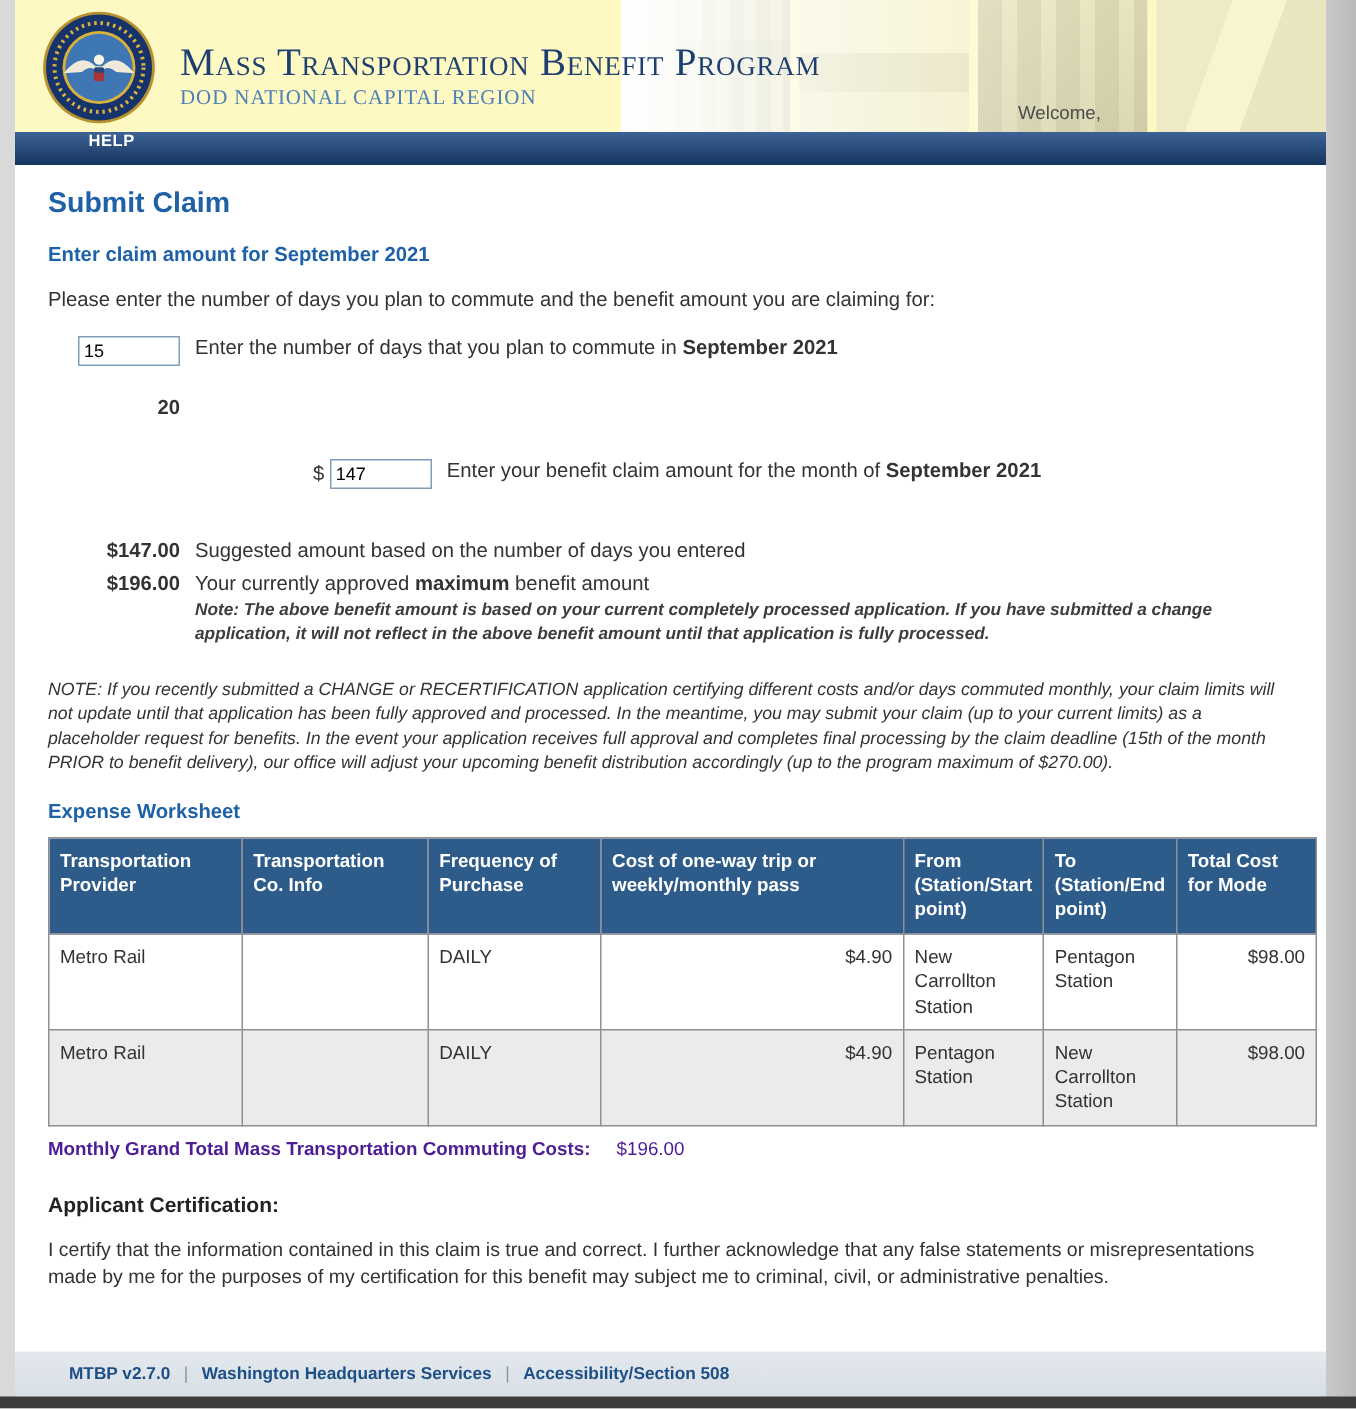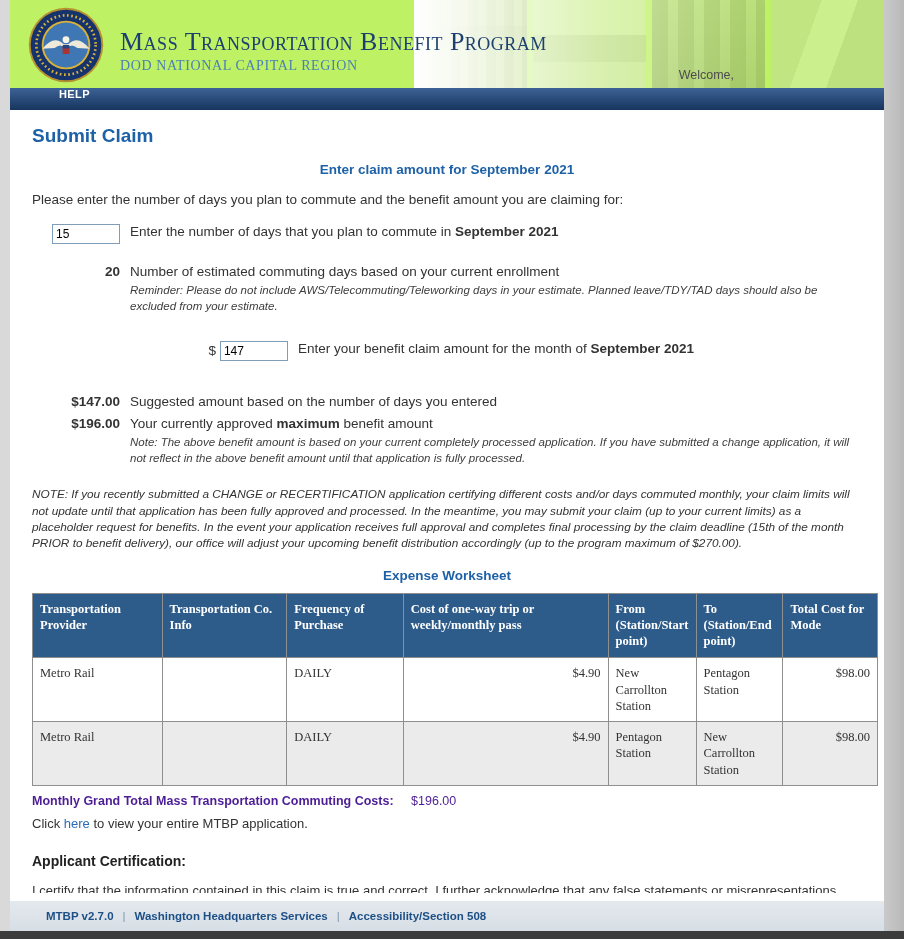--- a/index.html
+++ b/index.html
@@ -15,21 +15,21 @@
     width: 874px;
     height: 931px;
     background: #ffffff;
     display: flex;
     flex-direction: column;
   }
   
   .hdr {
     position: relative;
     height: 88px;
-    background: #bef264;
+    background: #fef9c3;
     overflow: hidden;
     flex: none;
   }
   .photo-strip {
     position: absolute; right: 0; top: 0; bottom: 0; width: 470px;
     display: flex; gap: 6px;
   }
   .photo { flex: 1; opacity: .30; border-radius: 1px; }
   .photo.p1 { background: linear-gradient(#cfcfcf 0 30%, #9f9f9f 30% 55%, #d8d8d8 55% 100%),
               repeating-linear-gradient(90deg, #888 0 10px, #ccc 10px 18px); background-blend-mode: multiply; }
@@ -68,39 +68,39 @@
     background: linear-gradient(#3d6295, #16355f);
     display: flex;  padding-left: 27px;
   }
   .helpbar a {
     color: #fff; font-size: 11px; font-weight: bold;
     letter-spacing: .4px; text-decoration: none; margin-left: 22px;
   }
   
   main { flex: 1; padding: 0 22px; color: #333; overflow: hidden; }
   .h-page  { margin-top: 15px; font-size: 19px;  font-weight: bold; color: #1e61a7; }
-  .h-sect  { margin-top: 15px; font-size: 13.5px; font-weight: bold; color: #1e61a7; text-align: center; }
+  .h-sect  { margin-top: 15px; font-size: 13.5px; font-weight: bold; color: #1e61a7; }
   .intro   { margin-top: 15px; font-size: 13.5px; }
   .frow { display: flex; align-items: flex-start; font-size: 13.5px; }
   .fval { width: 88px; flex: none; text-align: right; }
   .fval b { font-size: 13.5px; }
   .fdesc { margin-left: 10px; }
   .txtbox {
     width: 68px; height: 20px;
     border: 1px solid #7f9db9;
     font-family: "Liberation Sans", sans-serif;
     font-size: 12px; padding: 1px 3px;
   }
   .subnote { font-style: italic; font-size: 11.5px; color: #3d3d3d; margin-top: 3px; line-height: 1.4; }
   .bignote {
     margin-top: 20px; font-style: italic; font-size: 11.8px;
     line-height: 1.38; color: #333; max-width: 858px;
   }
   
-  .wstable { margin-top: 10px; width: 846px; border-collapse: collapse; font-size: 12.5px; font-family: Liberation Serif, serif; }
+  .wstable { margin-top: 10px; width: 846px; border-collapse: collapse; font-size: 12.5px; }
   .wstable th {
     background: #2e5c8a; color: #fff; font-weight: bold; text-align: left;
     padding: 8px 7px; border: 1px solid #8f8f8f; vertical-align: top; line-height: 1.25;
   }
   .wstable td {
     border: 1px solid #8f8f8f; padding: 7px; vertical-align: top;
     height: 50px; color: #333; line-height: 1.3;
   }
   .wstable tr.alt td { background: #ebebeb; }
   .wstable .num { text-align: right; }
@@ -180,24 +180,20 @@
       <div class="fdesc">
         <span>Enter the number of days that you plan to commute in</span>
         <b>September 2021</b>
       </div>
     </div>
 
     <div class="frow" style="margin-top:20px;">
       <div class="fval">
         <b>20</b>
       </div>
-      <div class="fdesc">
-        <span>Number of estimated commuting days based on your current enrollment</span>
-        <div class="subnote">Reminder: Please do not include AWS/Telecommuting/Teleworking days in your estimate. Planned leave/TDY/TAD days should also be excluded from your estimate.</div>
-      </div>
     </div>
 
     <div class="frow" style="margin-top:27px;justify-content:center;">
       <div class="fval">
         <span>$</span>
         <input class="txtbox" type="text" value="147" style="">
       </div>
       <div class="fdesc">
         <span>Enter your benefit claim amount for the month of</span>
         <b>September 2021</b>
@@ -212,21 +208,21 @@
     </div>
 
     <div class="frow" style="margin-top:7px;">
       <div class="fval">
         <b>$196.00</b>
       </div>
       <div class="fdesc">
         <span>Your currently approved</span>
         <b>maximum</b>
         <span>benefit amount</span>
-        <div class="subnote" style="max-width:758px;">Note: The above benefit amount is based on your current completely processed application. If you have submitted a change application, it will not reflect in the above benefit amount until that application is fully processed.</div>
+        <div class="subnote" style="max-width:758px;font-weight:bold;">Note: The above benefit amount is based on your current completely processed application. If you have submitted a change application, it will not reflect in the above benefit amount until that application is fully processed.</div>
       </div>
     </div>
 
     <p class="bignote">NOTE: If you recently submitted a CHANGE or RECERTIFICATION application certifying different costs and/or days commuted monthly, your claim limits will not update until that application has been fully approved and processed. In the meantime, you may submit your claim (up to your current limits) as a placeholder request for benefits. In the event your application receives full approval and completes final processing by the claim deadline (15th of the month PRIOR to benefit delivery), our office will adjust your upcoming benefit distribution accordingly (up to the program maximum of $270.00).</p>
 
     <div class="h-sect" style="margin-top:17px;">Expense Worksheet</div>
 
     <table class="wstable">
       <colgroup>
         <col style="width:130px">
@@ -268,25 +264,20 @@
           <td class="num">$98.00</td>
         </tr>
       </tbody>
     </table>
 
     <div class="grand">
       <span class="glabel">Monthly Grand Total Mass Transportation Commuting Costs:</span>
       <span class="gval">$196.00</span>
     </div>
 
-    <div class="viewline">
-      <span>Click</span>
-      <a href="#">here</a>
-      <span>to view your entire MTBP application.</span>
-    </div>
 
     <div class="h-cert">Applicant Certification:</div>
     <p class="cert-body">I certify that the information contained in this claim is true and correct. I further acknowledge that any false statements or misrepresentations made by me for the purposes of my certification for this benefit may subject me to criminal, civil, or administrative penalties.</p>
 
   </main>
 
   <footer>
     <span>MTBP v2.7.0</span>
     <span class="sep">|</span>
     <a href="#">Washington Headquarters Services</a>

